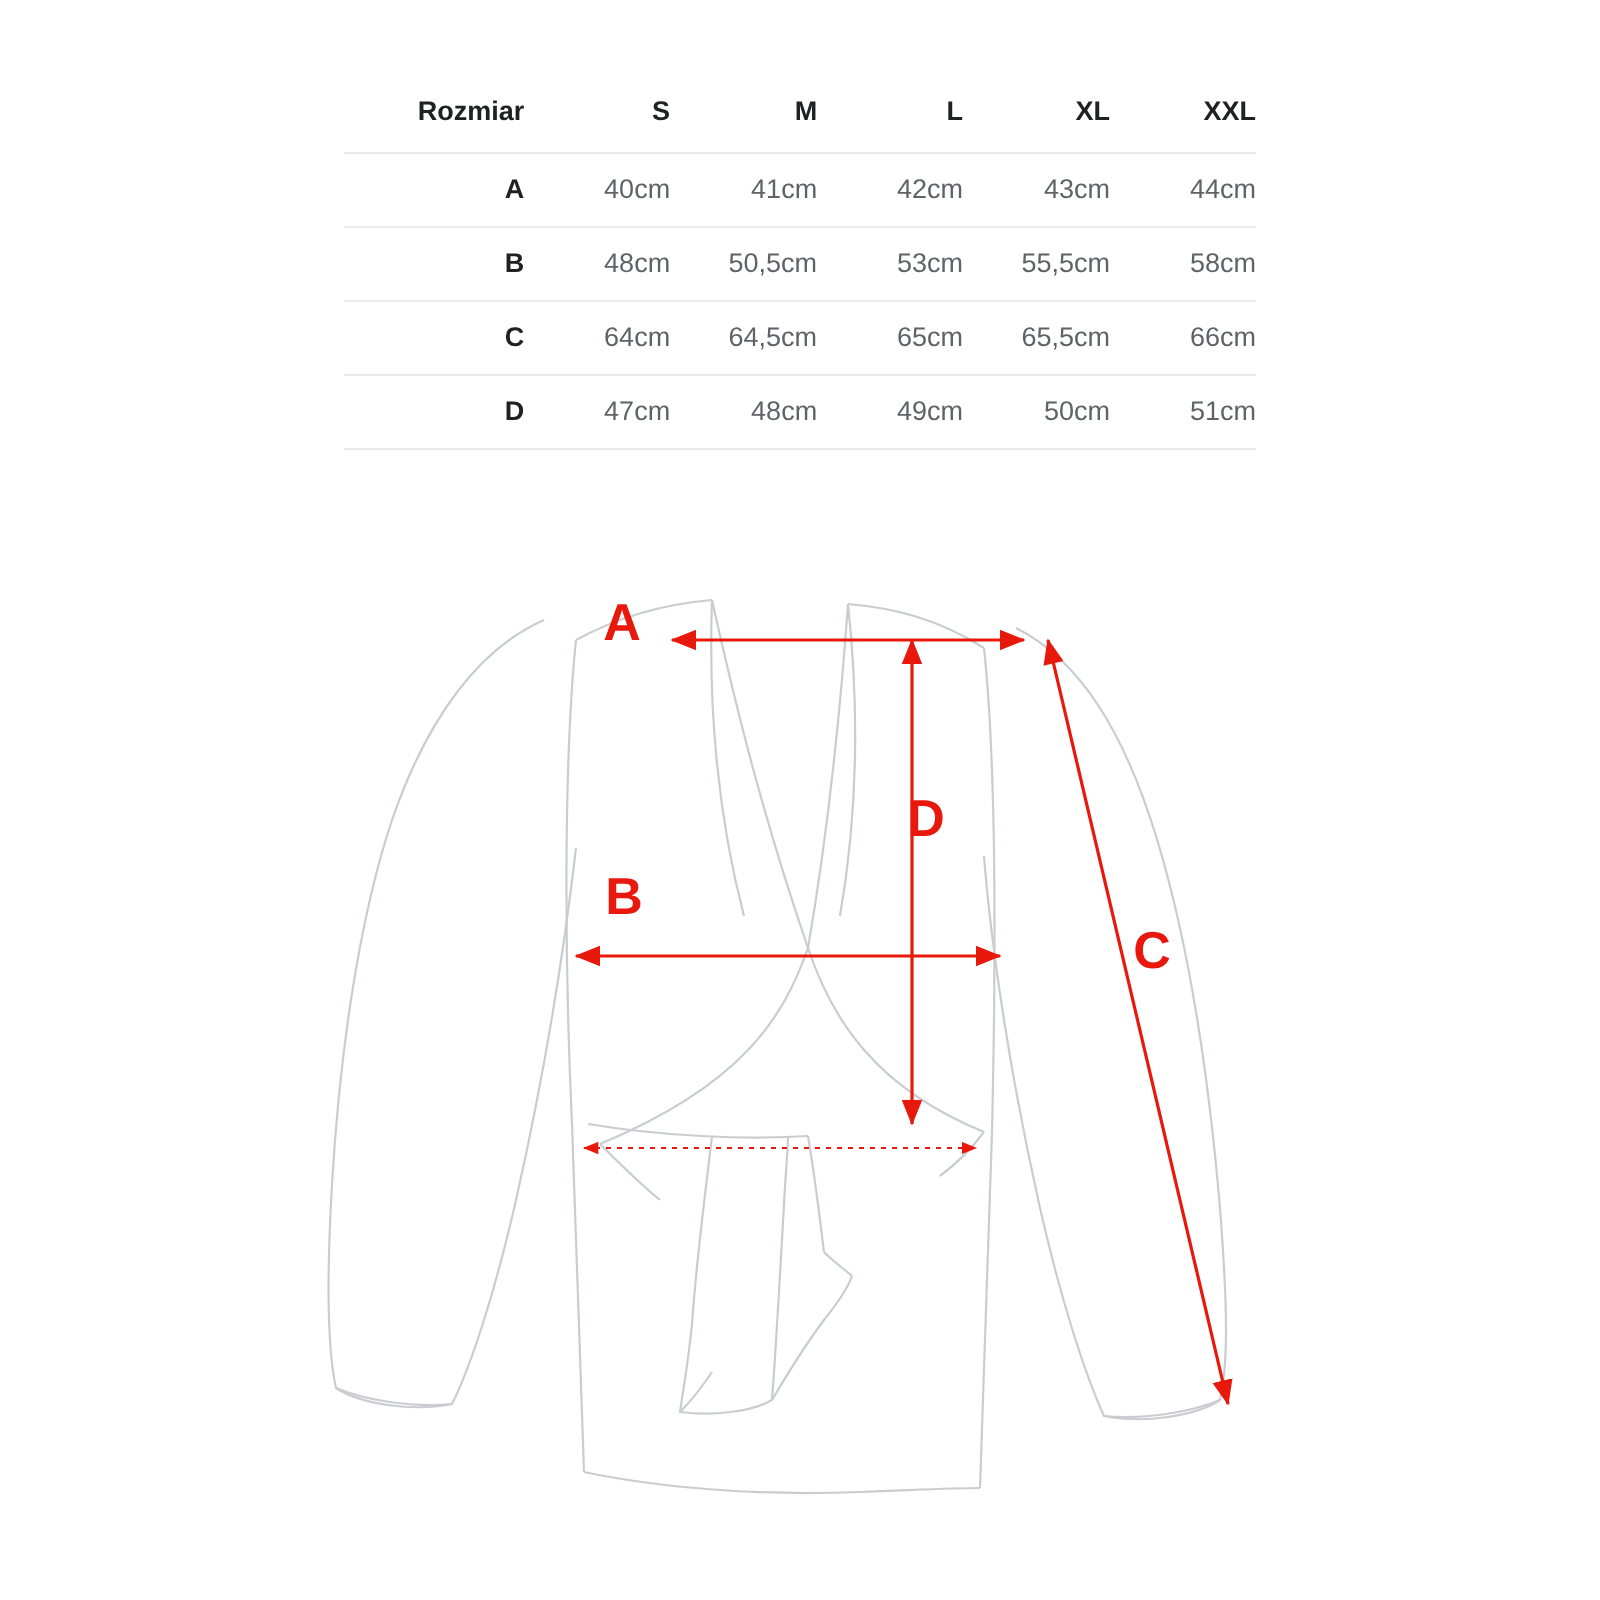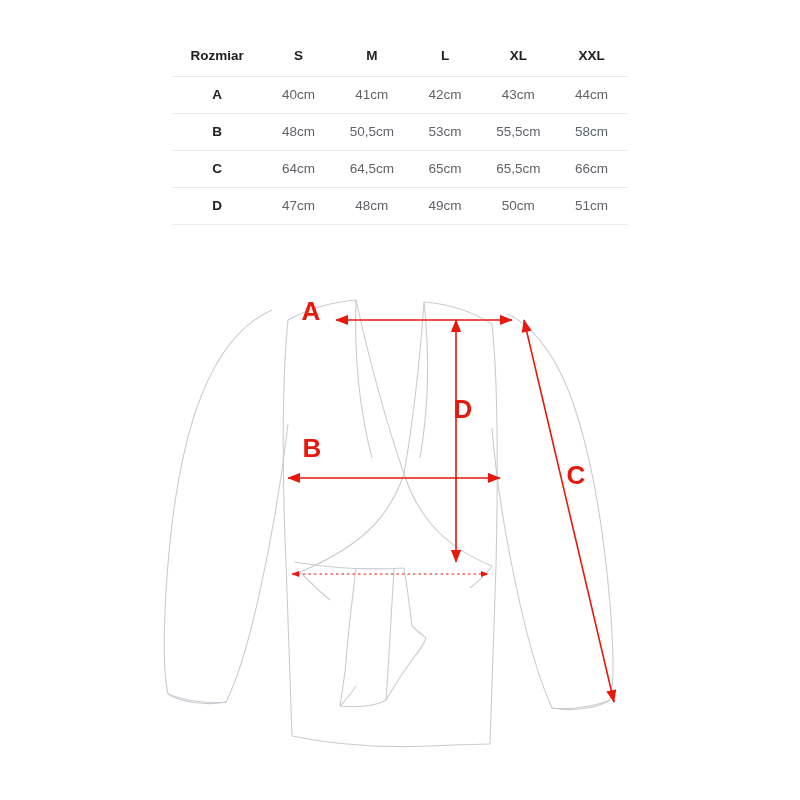--- a/index.html
+++ b/index.html
@@ -23,21 +23,21 @@
     top: 40px;
     width: 456px;
   }
   table.size-table {
     border-collapse: collapse;
     width: 100%;
     font-size: 13.5px;
   }
   table.size-table th,
   table.size-table td {
-    text-align: center;
+    text-align: right;
     padding: 10px 0 11px 0;
     font-weight: normal;
     color: #5f6368;
     border-bottom: 1px solid #ebebeb;
     white-space: nowrap;
   }
   table.size-table thead th {
     font-weight: bold;
     color: #202124;
     font-size: 13.5px;

